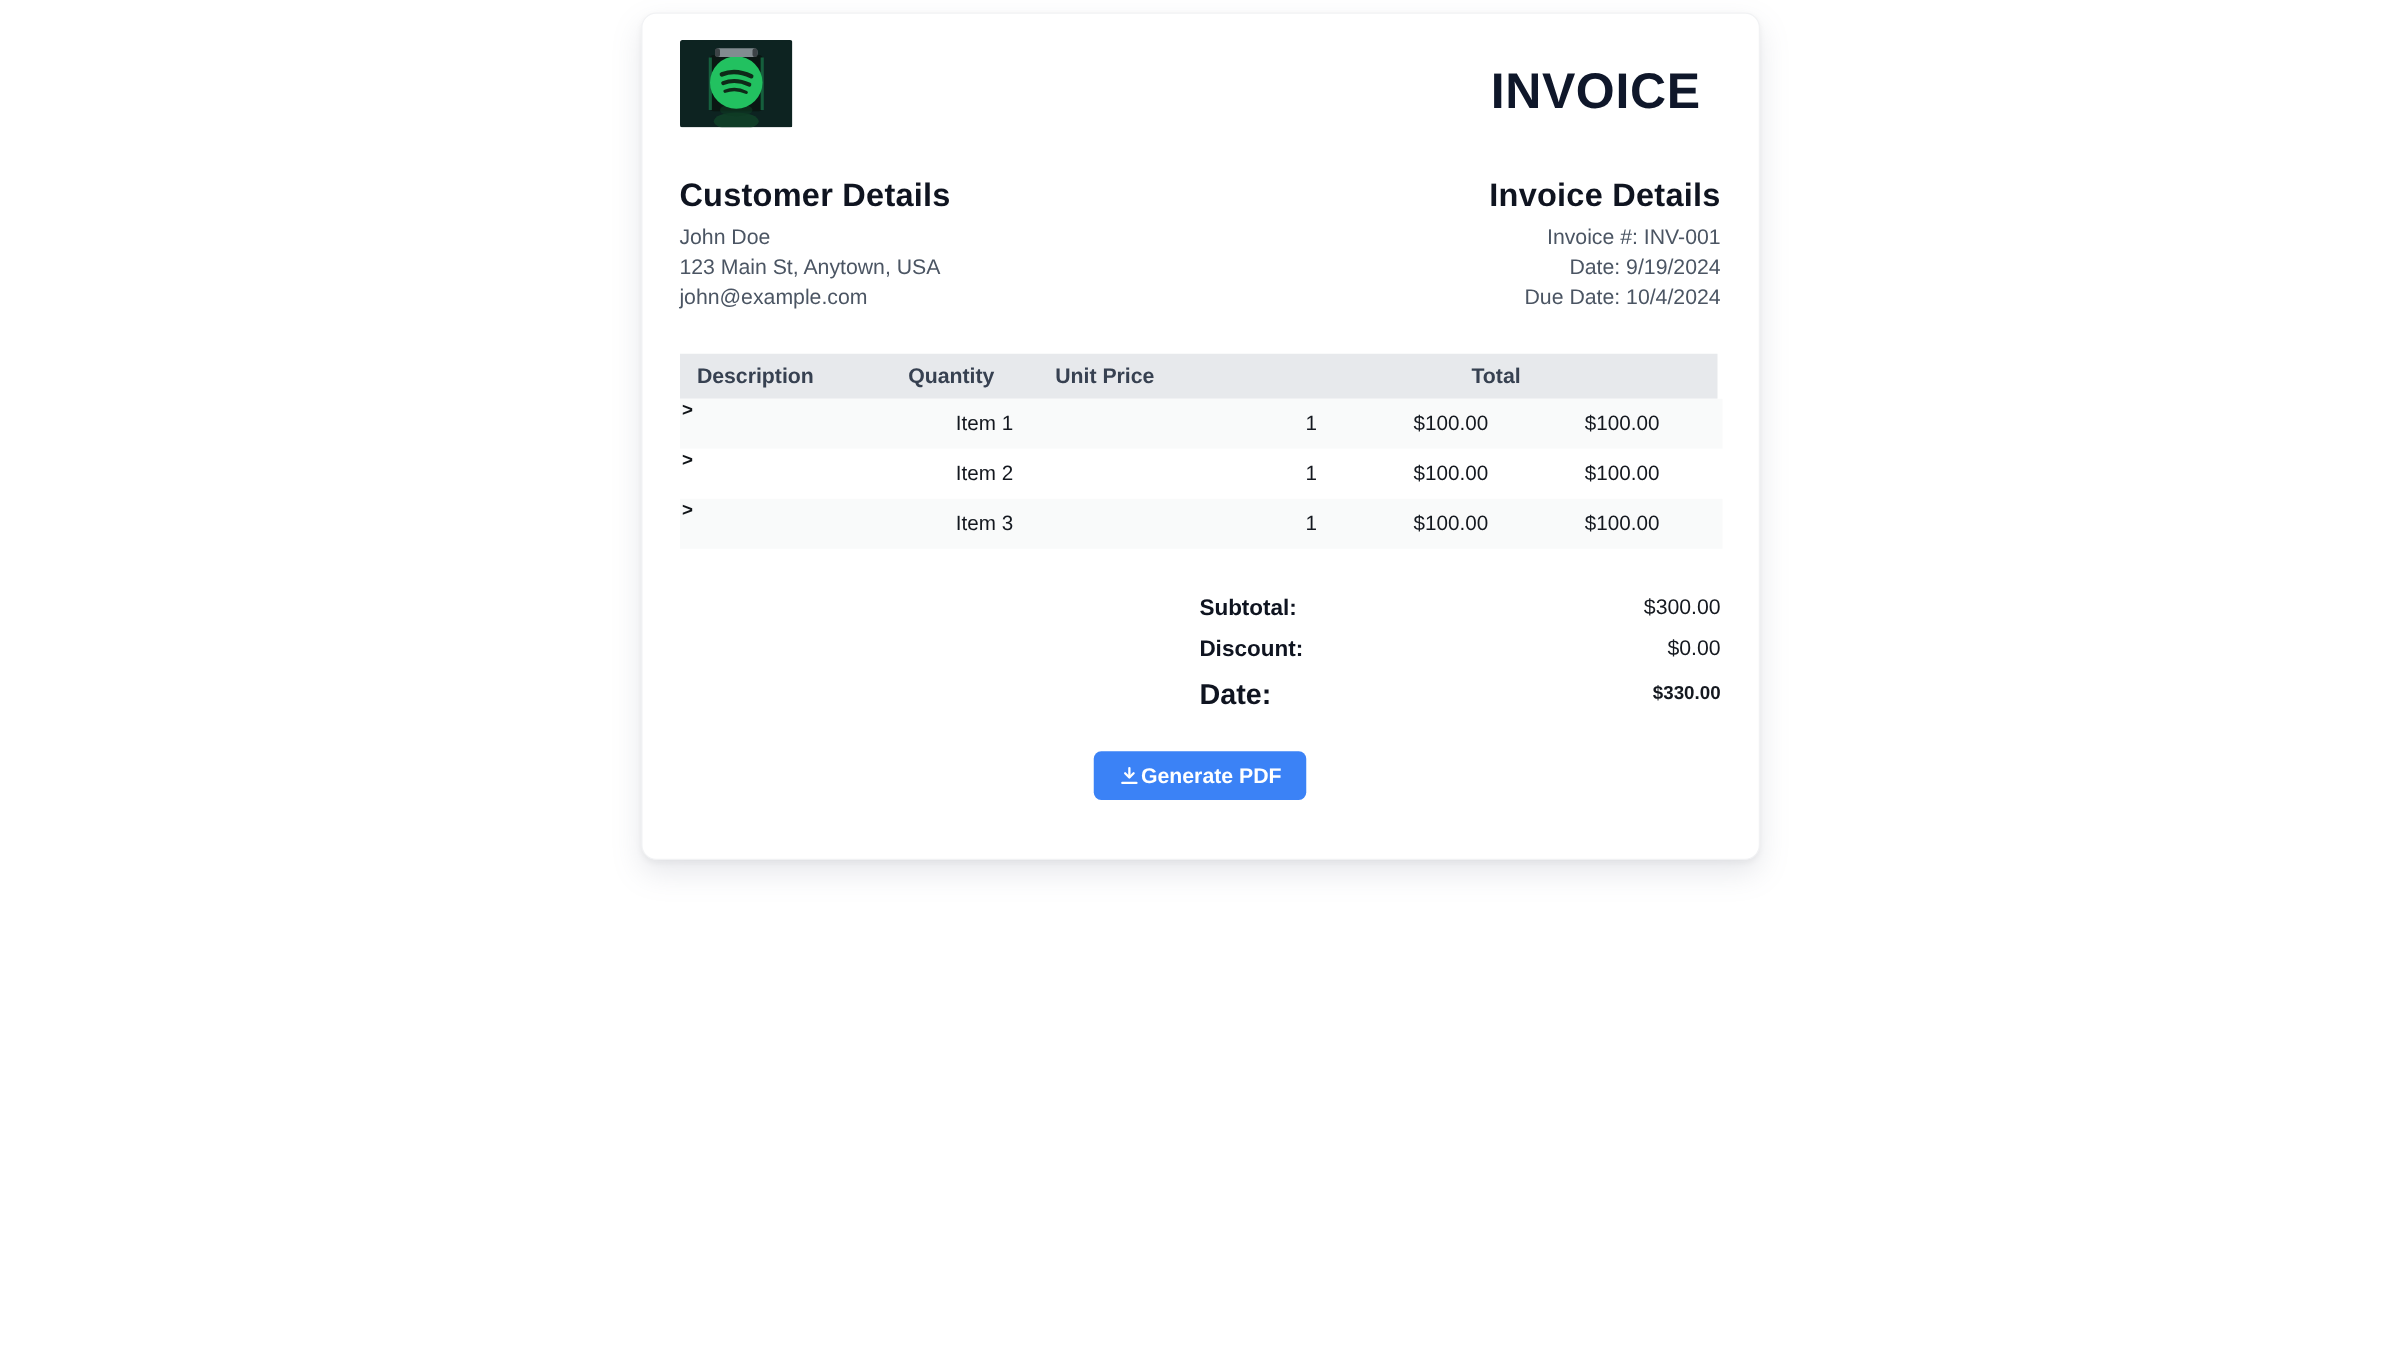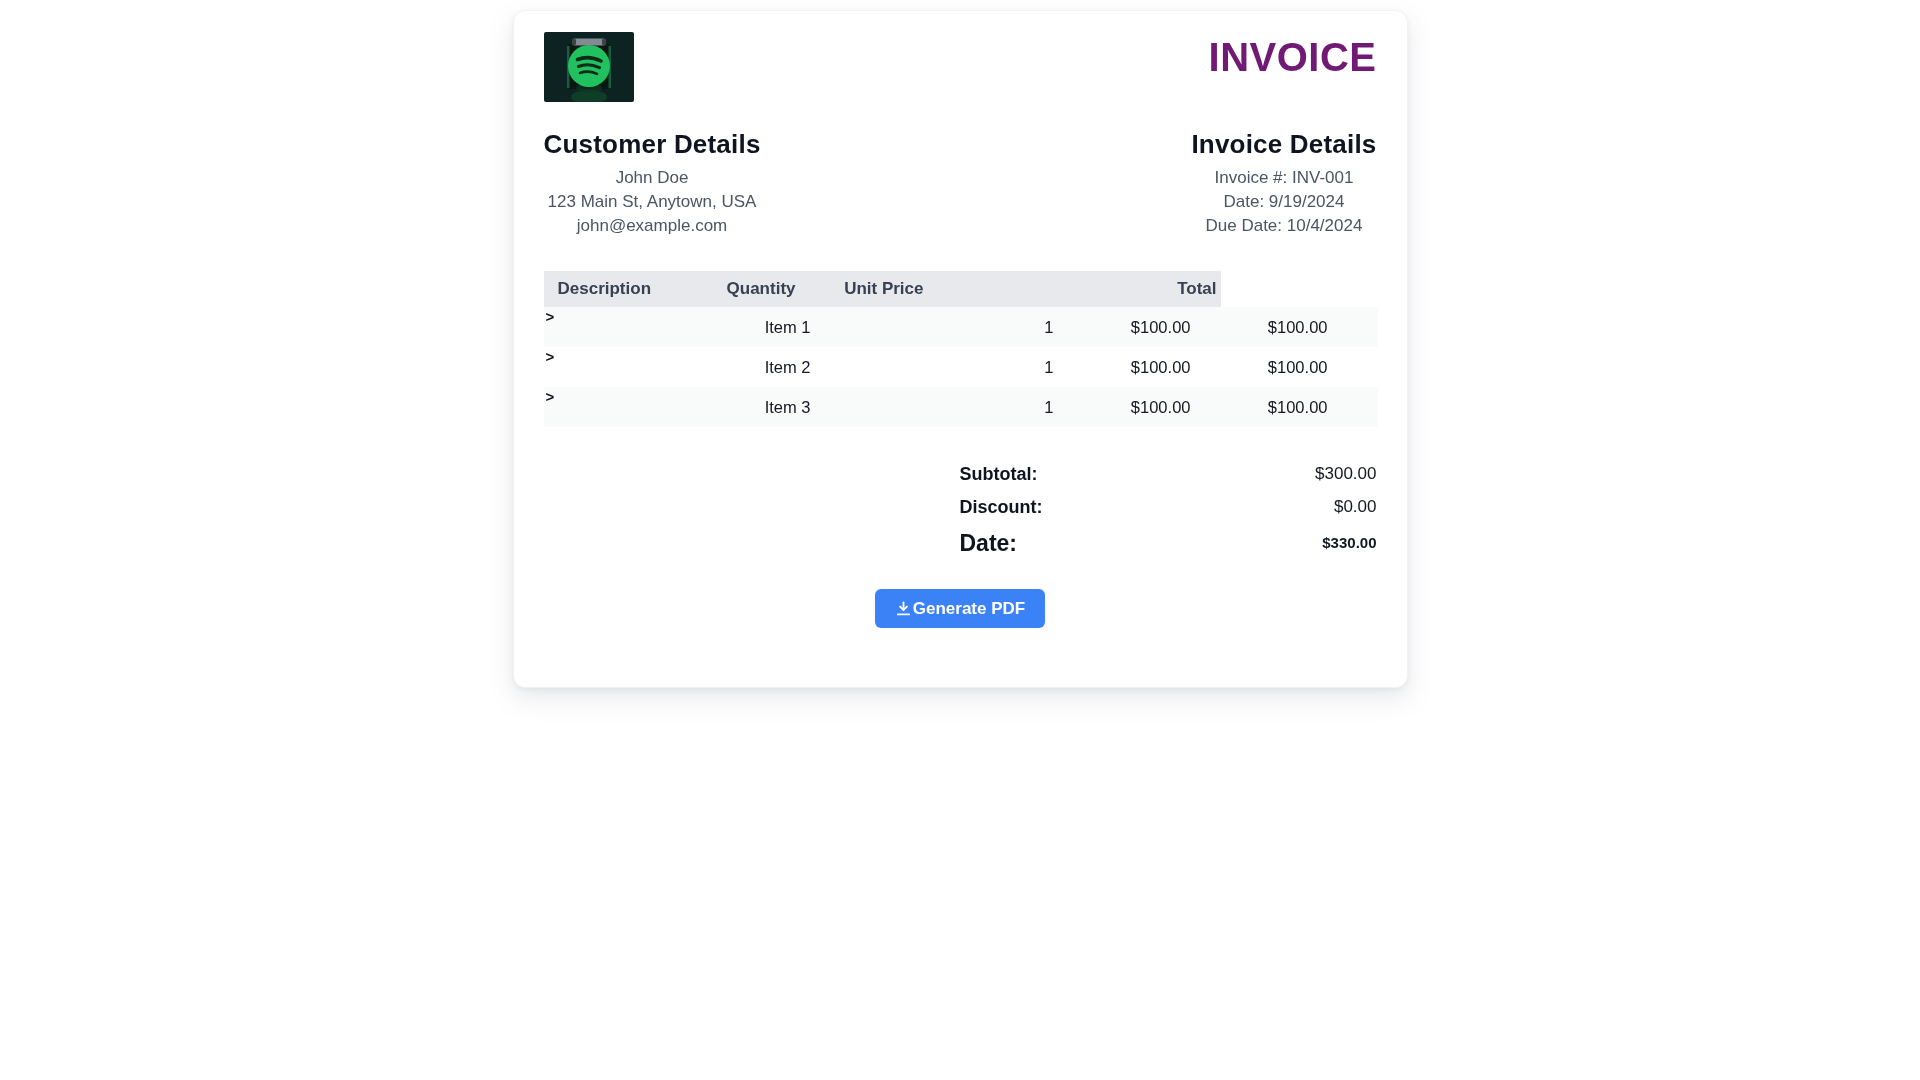--- a/index.html
+++ b/index.html
@@ -23,37 +23,37 @@
     border-radius: 12px;
     box-shadow: 0 10px 24px rgba(120,130,150,0.18), 0 2px 5px rgba(0,0,0,0.05);
     padding: 21px 30px 30px 30px;
   }
 
   
   .card-header { display: flex; justify-content: space-between; align-items: flex-start; }
   .logo-wrap { width: 90px; height: 70px; border-radius: 2px; overflow: hidden; display: block; }
   .invoice-title {
     font-size: 40px; font-weight: bold; line-height: 50px;
-    color: #701a75; letter-spacing: 0.5px; margin: 0;
+    color: #0f172a; letter-spacing: 0.5px; margin: 16px;
   }
 
   
   .details { display: flex; justify-content: space-between; margin-top: 30px; }
   .details h2 {
     margin: 0 0 10px 0; font-size: 26px; line-height: 24px;
     color: #0f1420; font-weight: bold; letter-spacing: 0.2px;
   }
-  .detail-line { font-size: 17px; line-height: 24px; color: #4b5563; text-align: center; }
+  .detail-line { font-size: 17px; line-height: 24px; color: #4b5563; }
   .invoice-details { text-align: right; }
 
   
   .items-table { margin-top: 33px; }
   .t-head {
     display: grid; grid-template-columns: 140px 128px 128px 293px;
-    width: 677px; height: 36px; align-items: center;
+    width: 830px; height: 36px; align-items: center;
     background: #e7e9ec; color: #374151; font-weight: bold; font-size: 17px;
   }
   .t-head .cell { text-align: right; padding-right: 16px; }
   .t-head .cell.desc { text-align: left; padding-left: 14px; padding-right: 0; }
 
   .t-row {
     display: grid; grid-template-columns: 48px 235px 243px 137px 171px;
     width: 834px; height: 40px; align-items: center;
     font-size: 16.5px; color: #14181f; background: #ffffff;
   }

